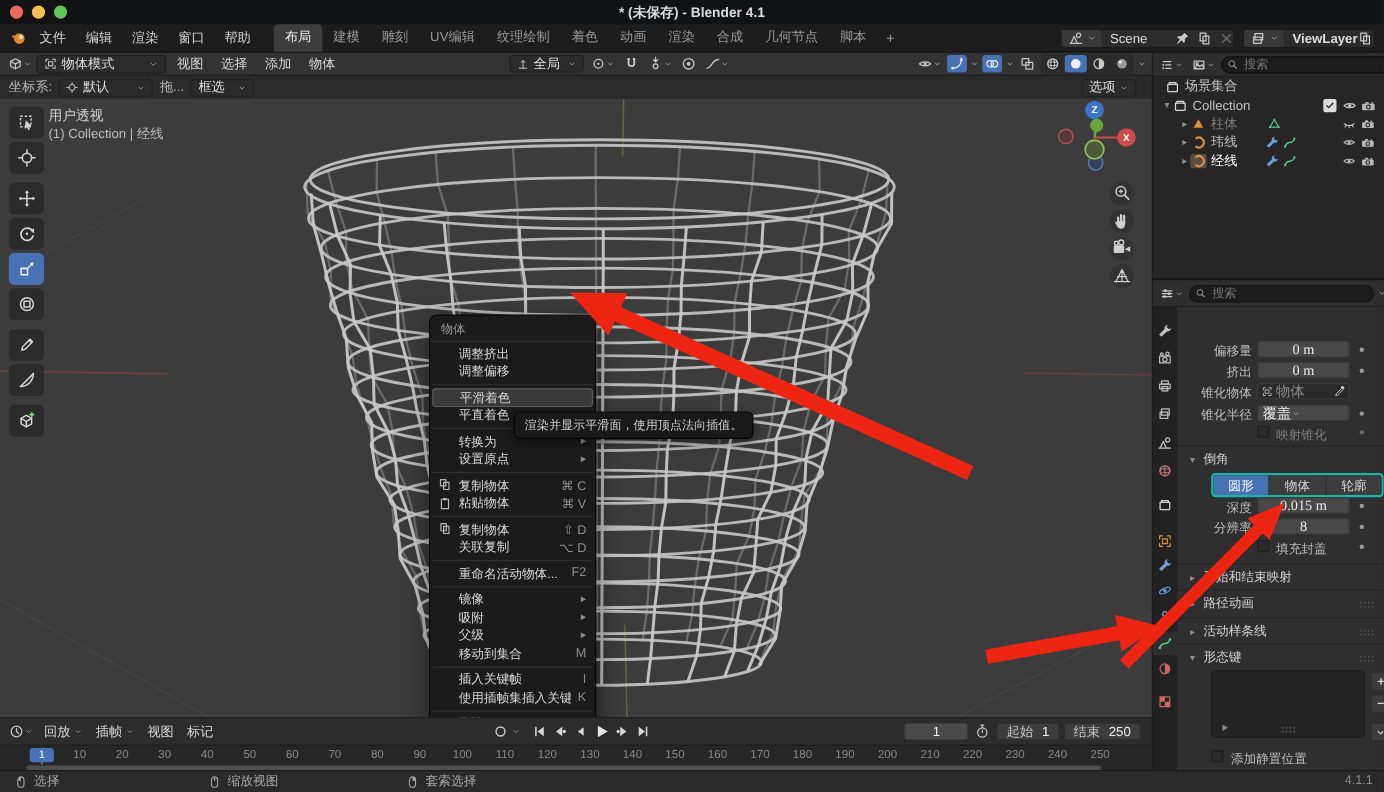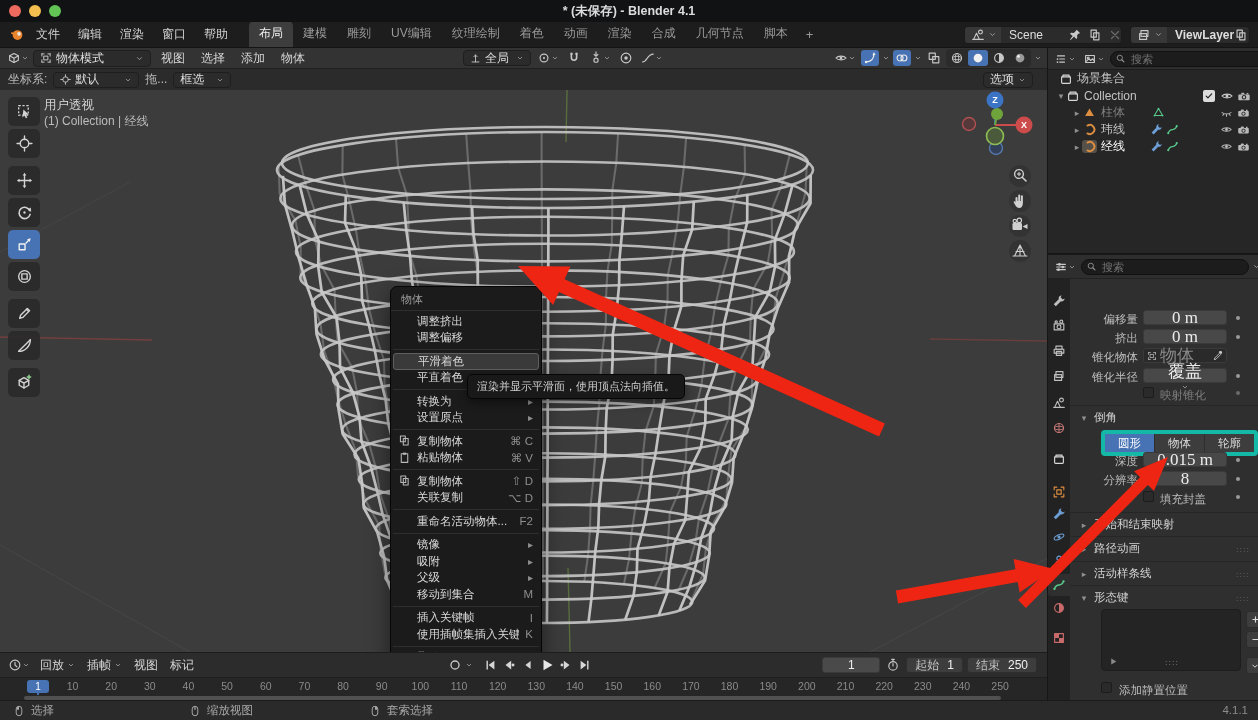--- a/index.html
+++ b/index.html
@@ -88,29 +88,29 @@
   .ol-right { position:absolute; display:flex; align-items:center; gap:3px; }
 
   
   .props { flex:1; background:#2f2f2f; position:relative; }
   .props-header { height:24px; background:#2e2e2e; display:flex; align-items:center; gap:3px; padding:0 4px; border-bottom:1px solid #222; }
   .ptabs { position:absolute; left:0; top:24px; bottom:0; width:22px; background:#222222; }
   .ptab { position:absolute; left:0; width:22px; height:22px; display:flex; align-items:center; justify-content:center; }
   .ptab.active { background:#2f2f2f; border-radius:3px 0 0 3px; }
   .pbody { position:absolute; left:22px; top:24px; right:0; bottom:0;font-family:Liberation Serif, serif; }
   .plabel { position:absolute; text-align:right; color:#bdbdbd; font-size:11.5px; }
-  .pfield { position:absolute; background:#484848; border:1px solid #3a3a3a; border-radius:3px; height:15px; color:#ececec; font-size:17px; display:flex; align-items:center; justify-content:center; }
+  .pfield { position:absolute; background:#484848; border:1px solid #3a3a3a; border-radius:3px; height:15px; color:#ececec; font-size:13px; display:flex; align-items:center; justify-content:center; }
   .pfield.dark { background:#2a2a2a; justify-content:flex-start; padding:0 3px; gap:3px; }
-  .pfield.drop { justify-content:center; padding:0 4px;flex-direction:column; }
+  .pfield.drop { justify-content:flex-start; padding:0 4px; }
   .pdot { position:absolute; width:4px; height:4px; border-radius:50%; background:#9a9a9a; }
   .pcheck { position:absolute; width:11px; height:11px; background:#2a2a2a; border:1px solid #1c1c1c; border-radius:2px; }
   .psec { position:absolute; left:0; right:0; display:flex; align-items:center; gap:5px; padding-left:9px; color:#d4d4d4; font-size:11.5px; height:17px; }
   .psec .grip { margin-left:auto; margin-right:8px; color:#6e6e6e; letter-spacing:1px; font-size:9px; }
   .psep { position:absolute; left:0; right:0; height:1px; background:#262626; }
-  .seg3 { position:absolute; display:flex; border-radius:4px; overflow:hidden; border:4px solid #14b8a6; }
+  .seg3 { position:absolute; display:flex; border-radius:4px; overflow:hidden; border:2px solid #14b8a6; }
   .seg3 span { flex:1; text-align:center; background:#3d3d3d; color:#d8d8d8; font-size:11.5px; padding:1.5px 0; border-right:1px solid #2e2e2e; }
   .seg3 span:last-child { border-right:none; }
   .seg3 span.on { background:#4772b3; color:#fff; }
   .sklist { position:absolute; background:#242424; border:1px solid #1d1d1d; border-radius:4px; }
   .skbtn { position:absolute; width:18px; height:17px; background:#3d3d3d; border:1px solid #2c2c2c; border-radius:3px; display:flex; align-items:center; justify-content:center; }
   .sk-foot { position:absolute; display:flex; align-items:center; color:#8a8a8a; }
 
   
   .timeline { height:48px; background:#2c2c2c; border-top:1px solid #1c1c1c; }
   .tl-header { height:24px; position:relative; display:flex; align-items:center; }

